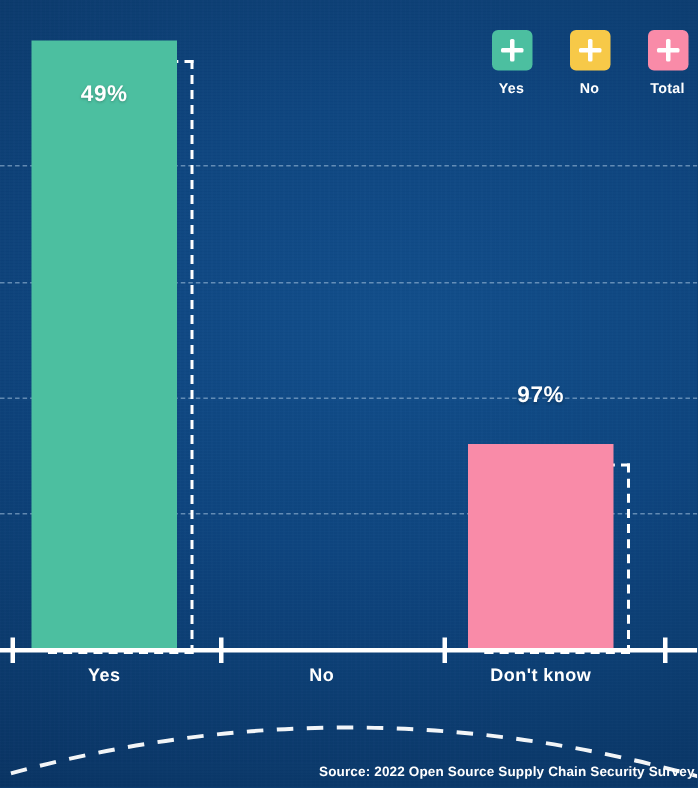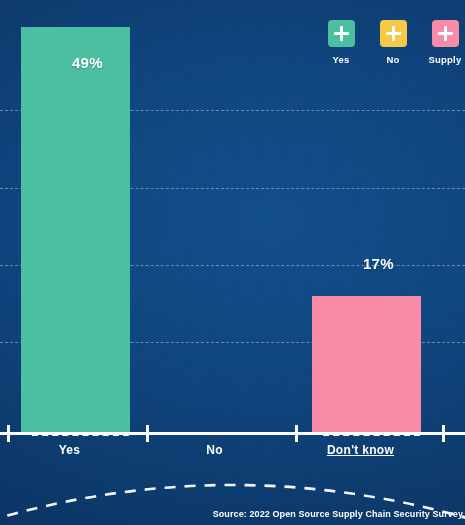--- a/index.html
+++ b/index.html
@@ -47,21 +47,20 @@
   #plot {
     position: absolute;
     left: 0; top: 0;
     width: 465px;
     height: 433px;
   }
 
   .bar-group {
     position: absolute;
     bottom: 0;
-    padding-left: 12px;
   }
 
   .bar-rect {
     position: absolute;
     bottom: 0;
     left: 0;
     width: 100%;
   }
 
   .bar-dash {
@@ -199,34 +198,34 @@
     <div class="bar-group" style="left:21px; width:97px; height:406px;">
       <div class="bar-dash" style="left:11px; width:97px; height:396px;"></div>
       <div class="bar-rect" style="height:406px; background:#4cbfa0;"></div>
       <div class="bar-value" style="top:27px;">49%</div>
     </div>
 
 
     <div class="bar-group" style="left:312px; width:97px; height:137px;">
       <div class="bar-dash" style="left:11px; width:97px; height:127px;"></div>
       <div class="bar-rect" style="height:137px; background:#f98ba8;"></div>
-      <div class="bar-value" style="top:-41px;">17%</div>
+      <div class="bar-value" style="top:-41px;">97%</div>
     </div>
 
   </div>
 
   <div id="axis-line"></div>
   <div class="axis-tick" style="left:7px;"></div>
   <div class="axis-tick" style="left:146px;"></div>
   <div class="axis-tick" style="left:295px;"></div>
   <div class="axis-tick" style="left:442px;"></div>
 
   <div class="axis-label" style="left:21px; width:97px;">Yes</div>
   <div class="axis-label" style="left:166px; width:97px;">No</div>
-  <div class="axis-label" style="left:312px; width:97px;text-decoration:underline;">Don't know</div>
+  <div class="axis-label" style="left:312px; width:97px;">Don't know</div>
 
   <div id="legend">
 
     <div class="legend-item">
       <div class="legend-swatch" style="background:#4cbfa0;">
         <span class="legend-plus"></span>
       </div>
       <div class="legend-label">Yes</div>
     </div>
 
@@ -234,21 +233,21 @@
       <div class="legend-swatch" style="background:#f7c948;">
         <span class="legend-plus"></span>
       </div>
       <div class="legend-label">No</div>
     </div>
 
     <div class="legend-item">
       <div class="legend-swatch" style="background:#f98ba8;">
         <span class="legend-plus"></span>
       </div>
-      <div class="legend-label">Supply</div>
+      <div class="legend-label">Total</div>
     </div>
 
   </div>
 
   <svg id="arc" viewBox="0 0 465 70" preserveAspectRatio="none">
     <path d="M -12 66 Q 232 -6 477 66" fill="none" stroke="#ffffff" stroke-width="2.6" stroke-dasharray="11 9" stroke-linecap="butt" opacity="0.95"></path>
   </svg>
 
   <div id="source">Source: 2022 Open Source Supply Chain Security Survey.</div>
 

